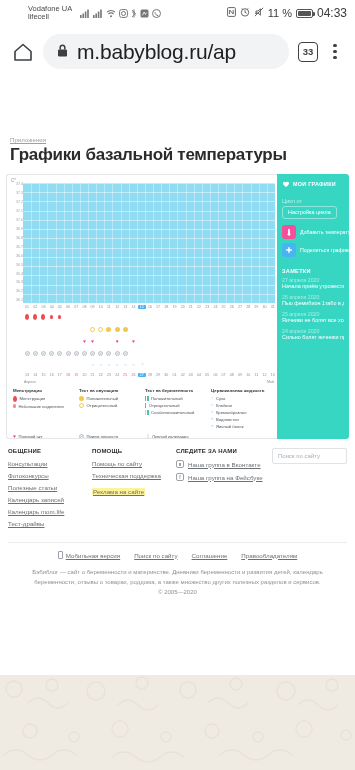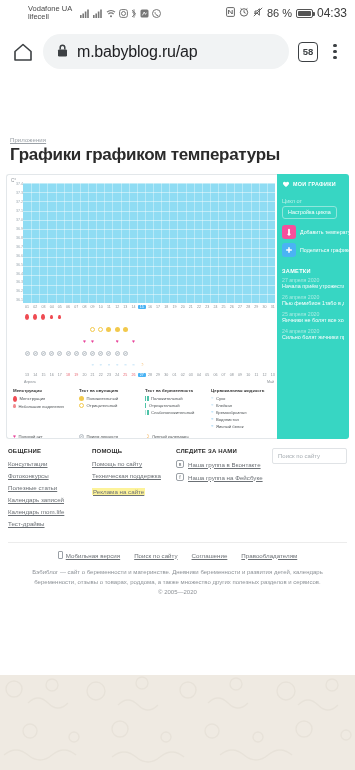--- a/index.html
+++ b/index.html
@@ -31,21 +31,21 @@
   .chrome{
     height:51px; display:flex; align-items:center; gap:9px;
     padding:0 12px; background:#fff;
   }
   .home-ico{ width:22px;height:22px;flex:0 0 auto; }
   .omnibox{
     flex:1 1 auto; height:35px; background:#f1f3f4; border-radius:18px;
     display:flex; align-items:center; gap:9px; padding:0 14px;
     overflow:hidden;
   }
-  .omnibox .url{ font-size:16px; color:#202124; white-space:nowrap; letter-spacing:-0.2px;}
+  .omnibox .url{ font-size:21px; color:#202124; white-space:nowrap; letter-spacing:-0.2px;}
   .tabcount{
     width:20px;height:20px;border:1.8px solid #3c4043;border-radius:4px;
     display:flex;align-items:center;justify-content:center;
     font-size:9.5px;font-weight:bold;color:#3c4043;flex:0 0 auto;
   }
   .kebab{width:16px;flex:0 0 auto;display:flex;flex-direction:column;align-items:center;gap:3px;}
   .kebab i{width:3.2px;height:3.2px;border-radius:50%;background:#3c4043;display:block;}
 
   
   .page{ background:#fff; height:693px; overflow:hidden; position:relative; }
@@ -231,21 +231,21 @@
         </svg></span>
     <span><svg width="10" height="10" viewBox="0 0 10 10">
           <circle cx="5" cy="5.4" r="3.7" stroke="#555" fill="none" stroke-width="0.9"></circle>
           <path d="M5 3.2 L5 5.4 L6.6 6.2" stroke="#555" fill="none" stroke-width="0.9"></path>
           <path d="M1.6 1.4 L2.8 2.4 M8.4 1.4 L7.2 2.4" stroke="#555" stroke-width="0.9"></path>
         </svg></span>
     <span><svg width="10" height="10" viewBox="0 0 10 10">
           <path d="M2 7 L2 4 L4 4 L6.4 1.8 L6.4 8.2 L4 6 L2 6 Z" stroke="#555" fill="none" stroke-width="0.9"></path>
           <path d="M0.8 9.2 L9.2 0.8" stroke="#555" stroke-width="0.9"></path>
         </svg></span>
-    <span class="pct">86 %</span>
+    <span class="pct">11 %</span>
     <span class="batt">
         <i></i>
       </span>
     <span class="clock">04:33</span>
   </div>
 </div>
 
 <div class="chrome">
   <span class="home-ico">
     <svg width="22" height="22" viewBox="0 0 22 22">
@@ -254,33 +254,33 @@
   </span>
   <div class="omnibox">
     <span>
       <svg width="11" height="13" viewBox="0 0 11 13">
           <rect x="1" y="5.4" width="9" height="7" rx="1.2" fill="#3c4043"></rect>
           <path d="M3.2 5.4 L3.2 3.6 a2.3 2.3 0 0 1 4.6 0 L7.8 5.4" stroke="#3c4043" fill="none" stroke-width="1.5"></path>
         </svg>
     </span>
     <span class="url">m.babyblog.ru/ap</span>
   </div>
-  <div class="tabcount">58</div>
+  <div class="tabcount">33</div>
   <div class="kebab">
       <i></i>
       <i></i>
       <i></i>
     </div>
 </div>
 
 <div class="page">
   <div class="page-top-gap"></div>
 
   <div class="crumb">Приложения</div>
-  <h1 class="title">Графики графиком температуры</h1>
+  <h1 class="title">Графики базальной температуры</h1>
 
   <div class="widget">
 
     <div class="chartcol">
       <div class="yunit">C°</div>
 
       <div class="plotwrap">
         <div class="axis" id="yaxis" style="height: 120px;">
             <div>37.4</div>
             <div>37.3</div>

